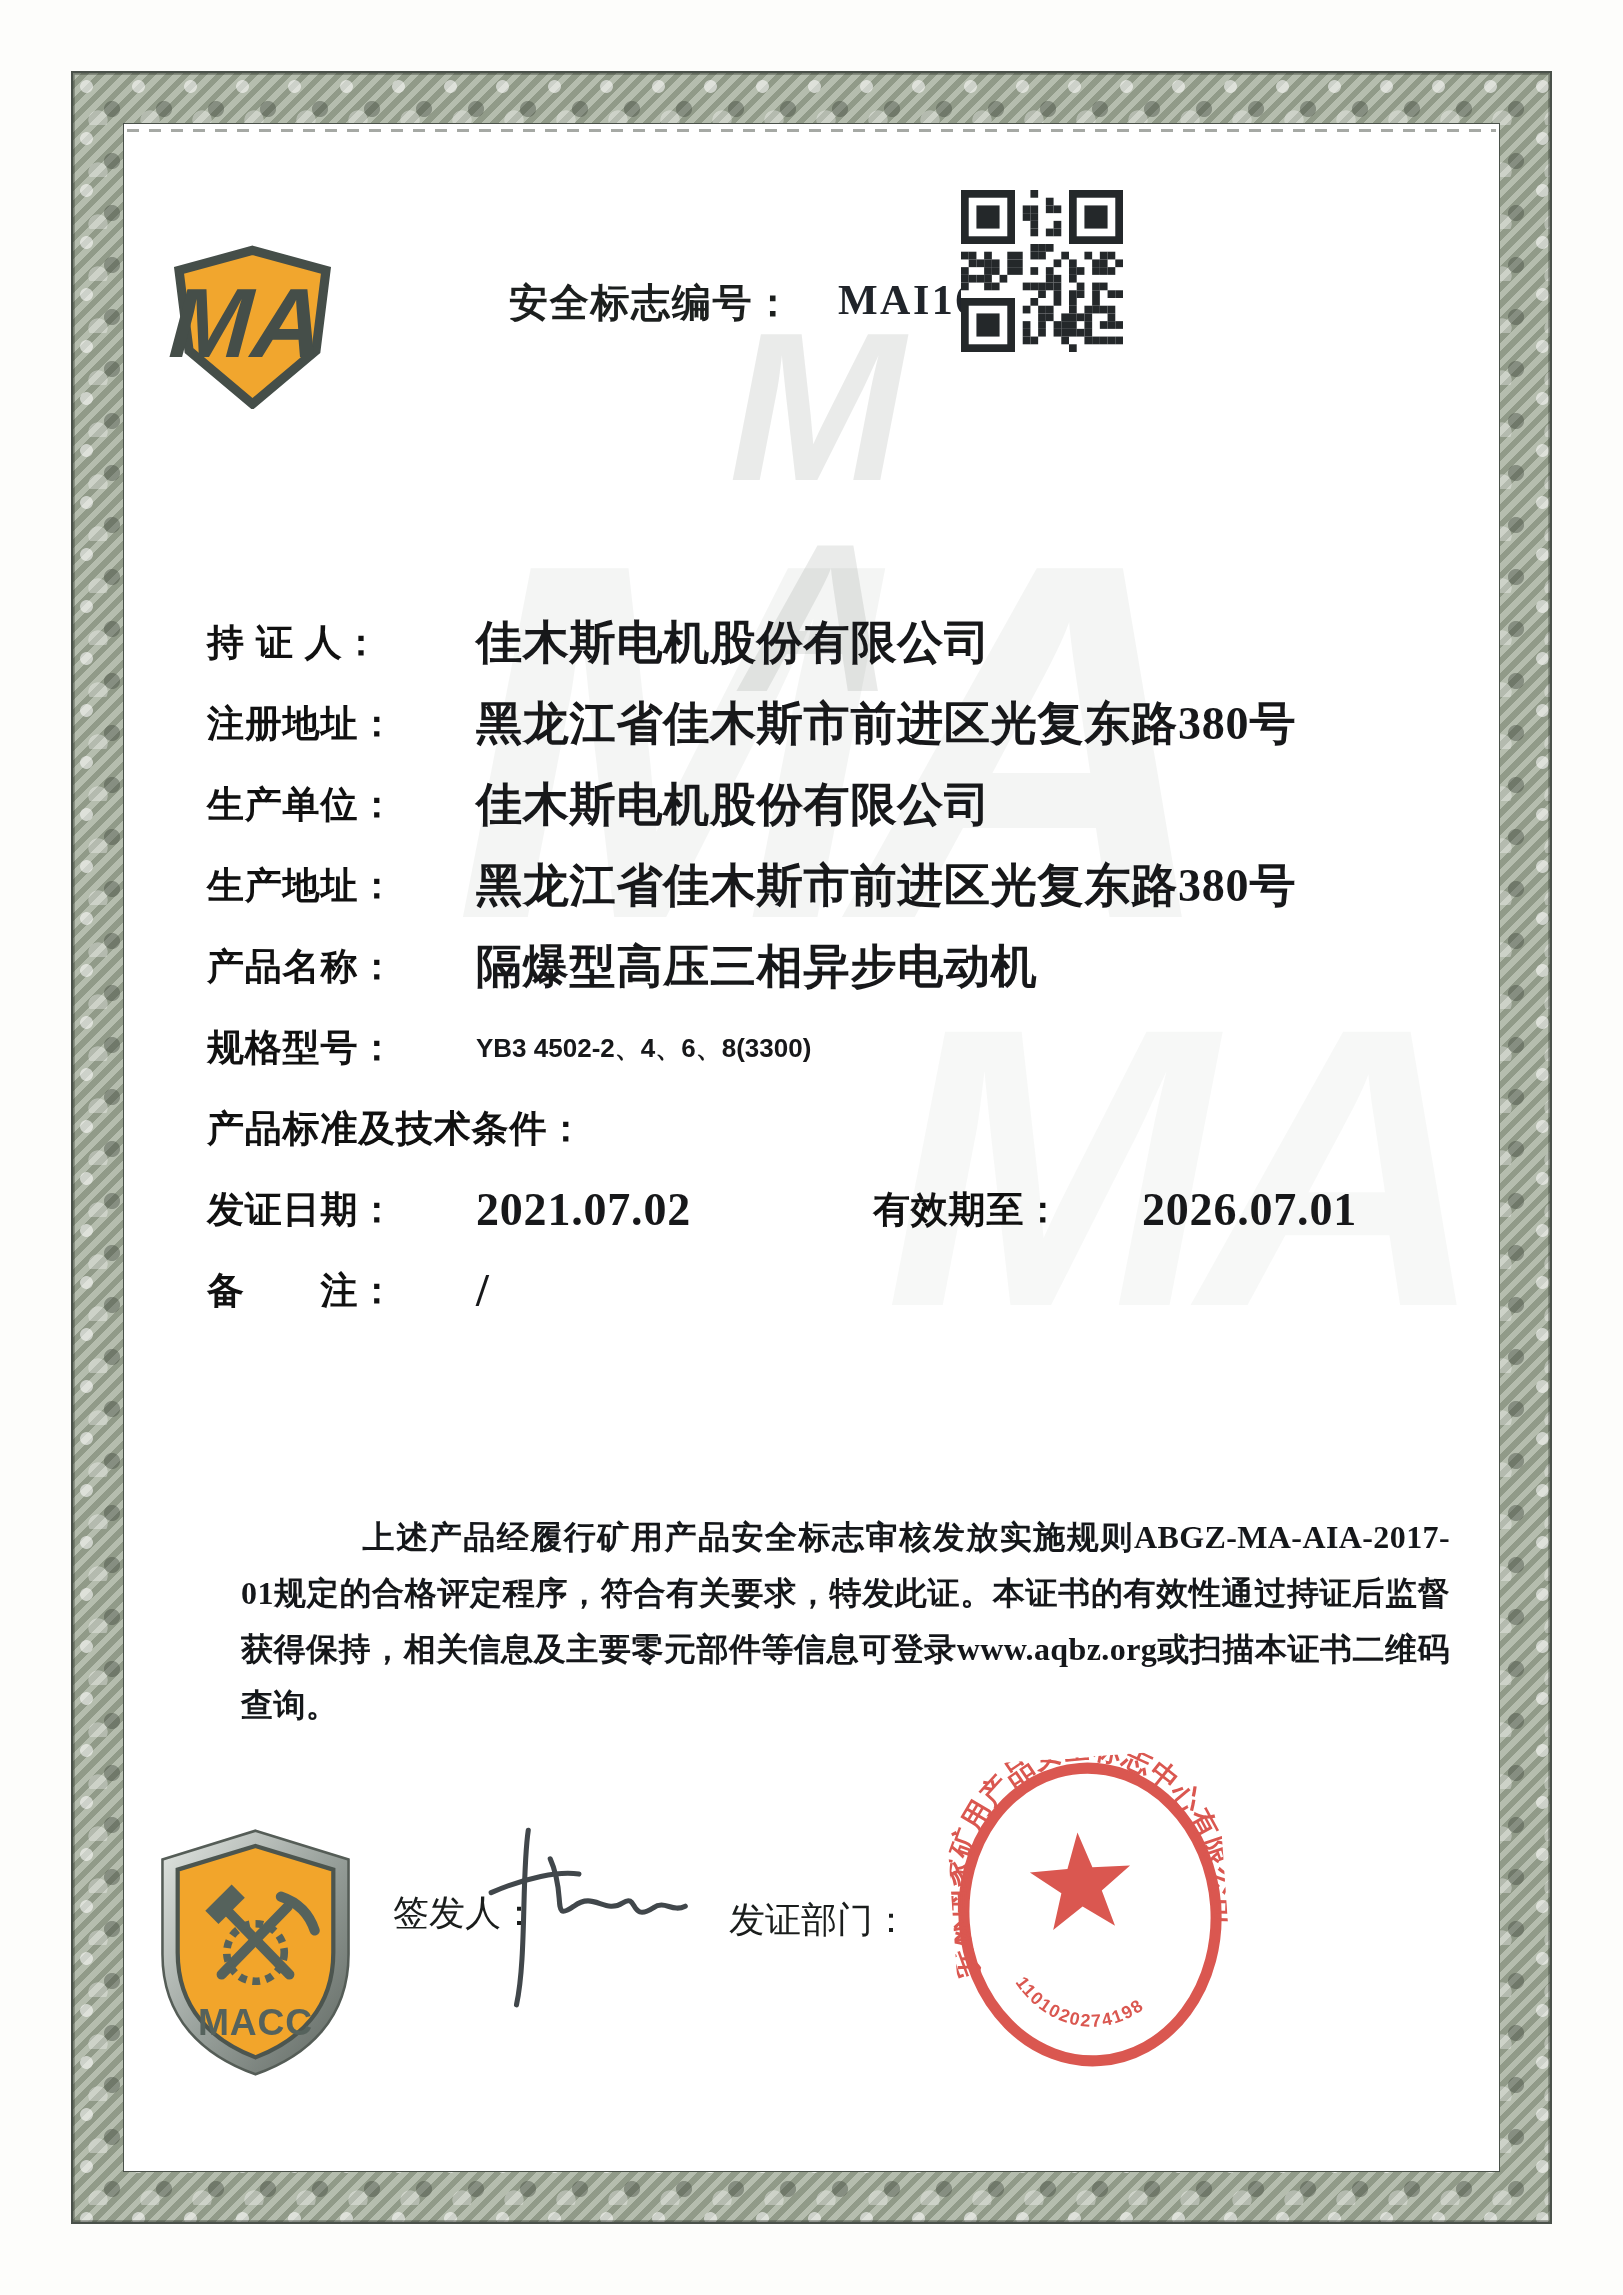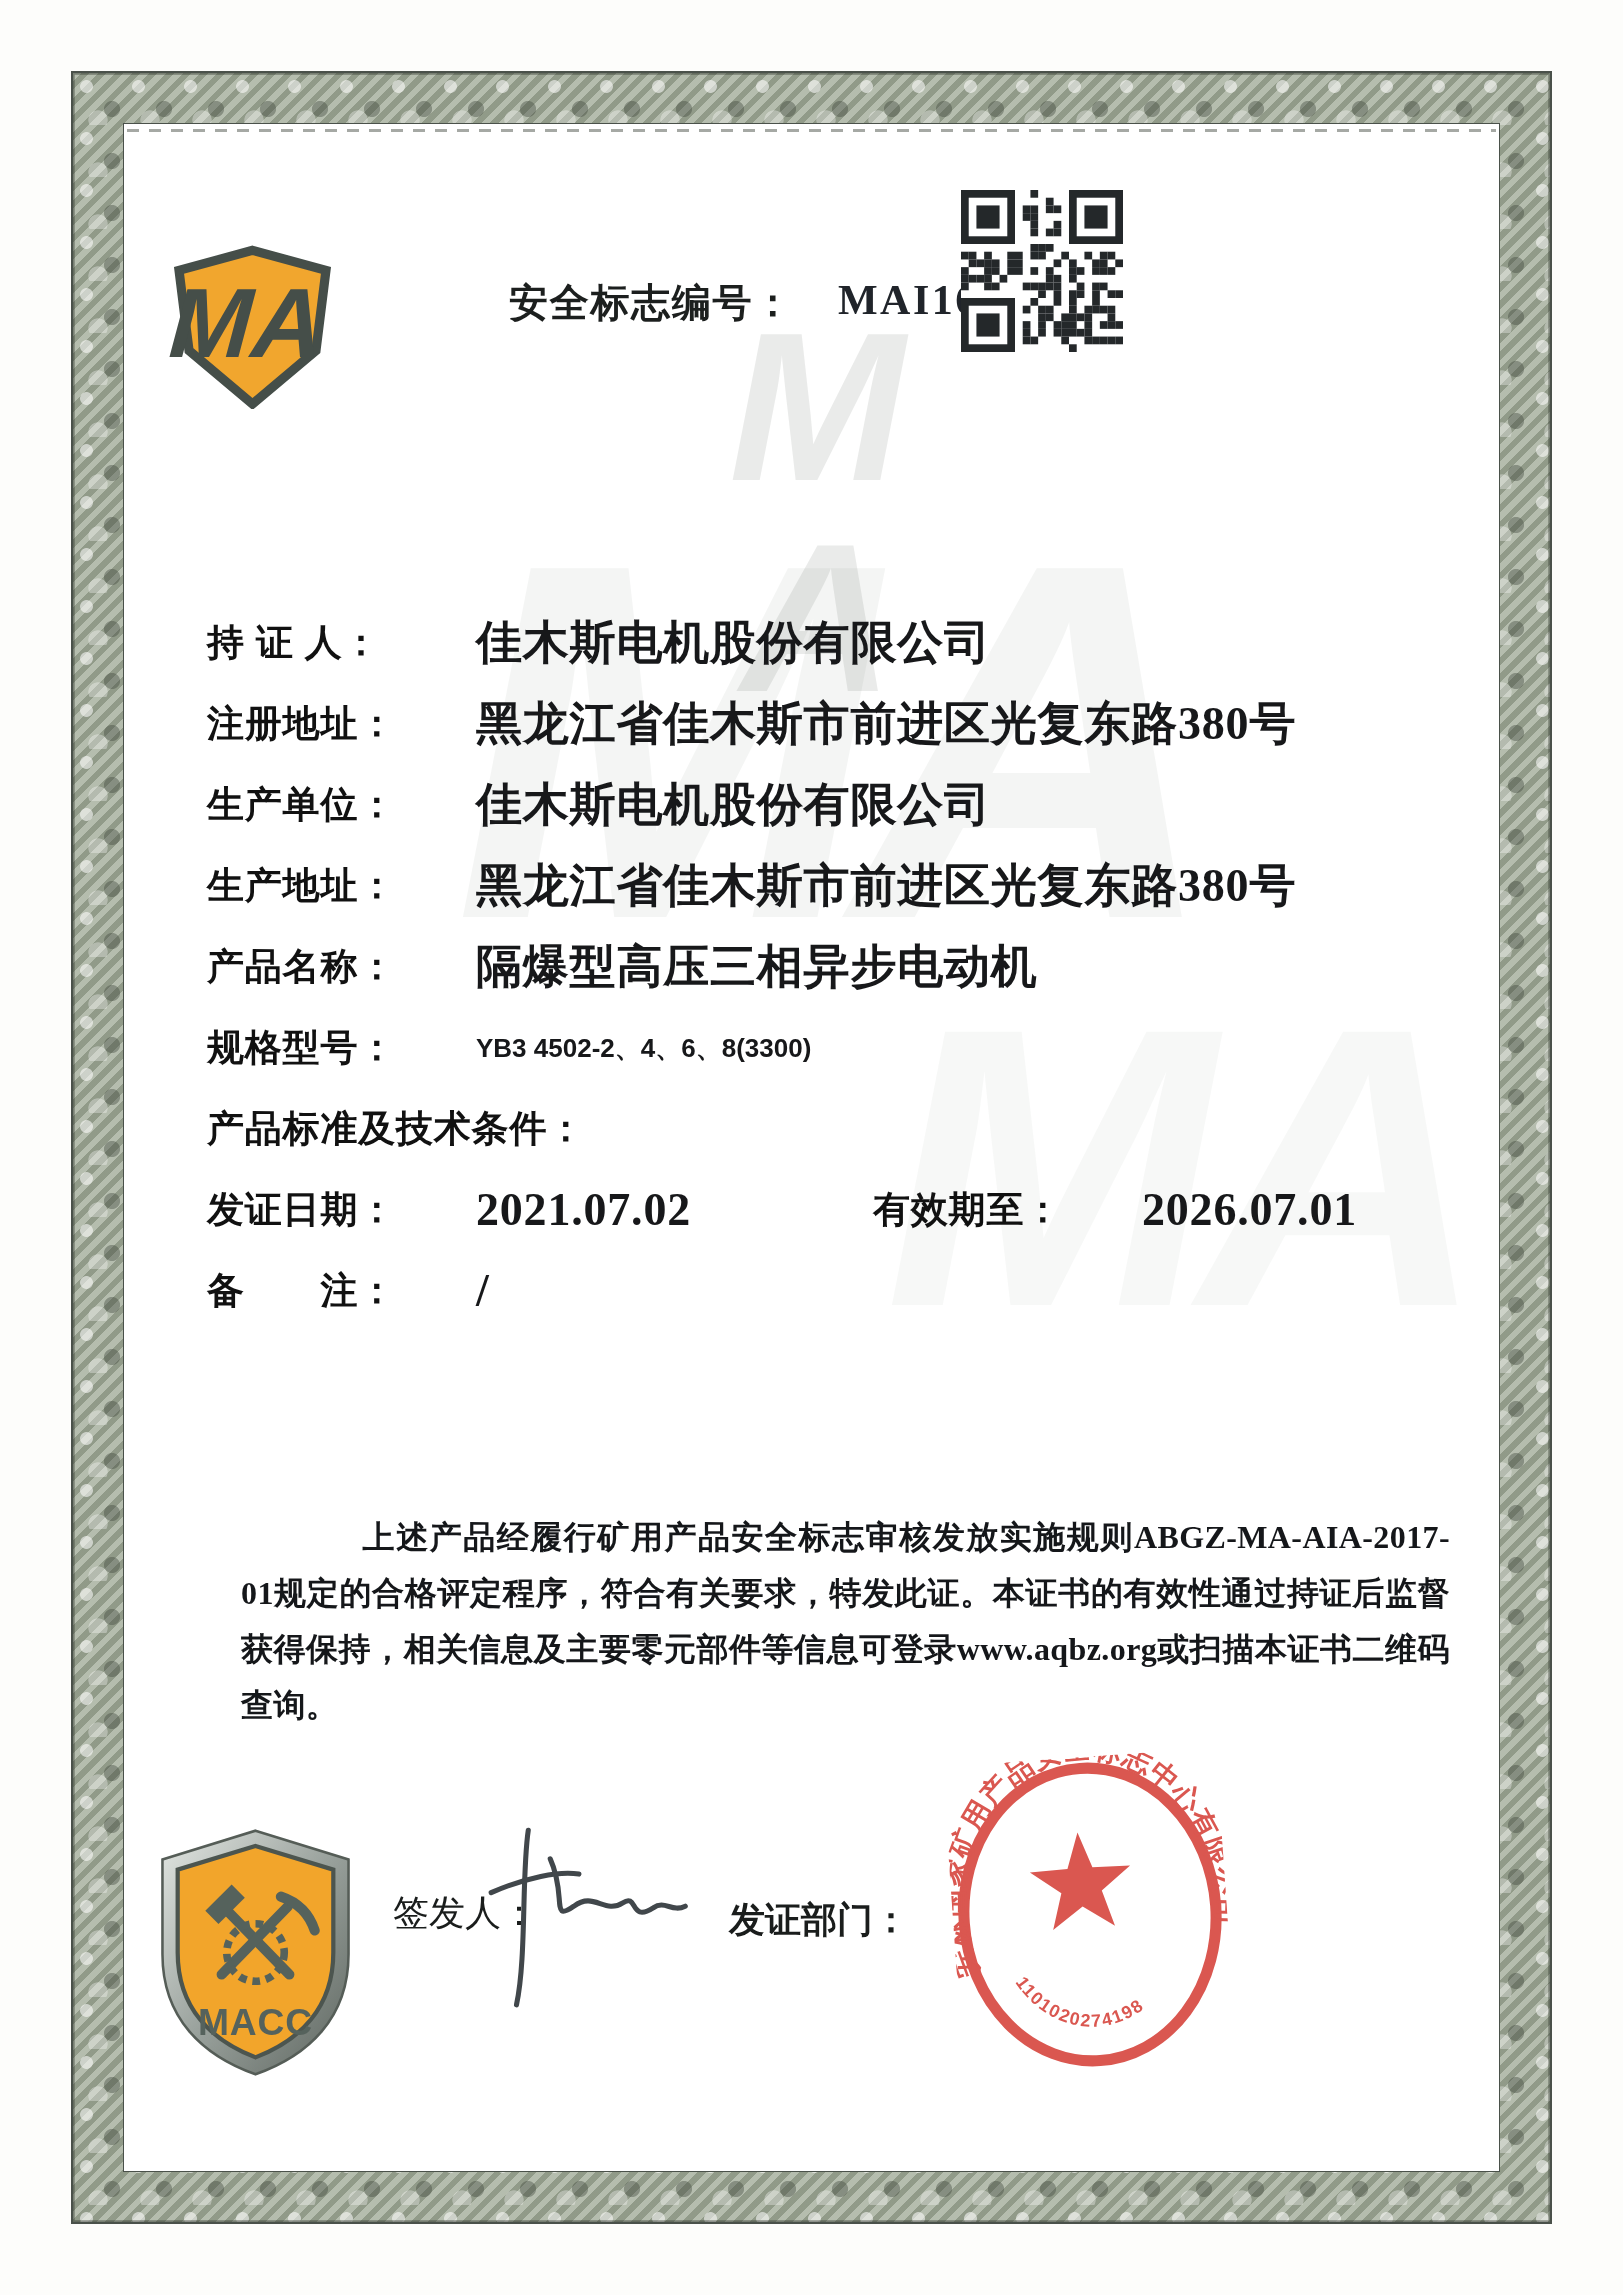--- a/index.html
+++ b/index.html
@@ -46,21 +46,21 @@
       font-family:"Liberation Sans",sans-serif;letter-spacing:0;}
   .date-row .vlabel{margin-left:182px;}
   
   .body-par{position:absolute;left:117px;top:1385px;width:1209px;
      font-family:"Liberation Serif",serif;font-weight:bold;font-size:32px;line-height:56px;
      color:#15171a;text-align:justify;text-indent:3.8em;letter-spacing:0.4px;}
   
   .macc{position:absolute;left:30px;top:1701px;width:203px;height:255px;}
   .signer{position:absolute;left:269px;top:1765px;font-size:36px;font-weight:normal;color:#1a1d1c;}
   .signature{position:absolute;left:355px;top:1691px;width:237px;height:211px;}
-  .issuer{position:absolute;left:605px;top:1772px;font-size:36px;font-weight:bold;color:#1a1d1c;}
+  .issuer{position:absolute;left:605px;top:1772px;font-size:36px;font-weight:normal;color:#1a1d1c;}
   .seal{position:absolute;left:829px;top:1633px;width:274px;height:315px;transform:rotate(-4deg);}
 </style>
 </head>
 <body>
 
 <div class="page">
 
   <div class="deco-frame"></div>
 
   <div class="content">

